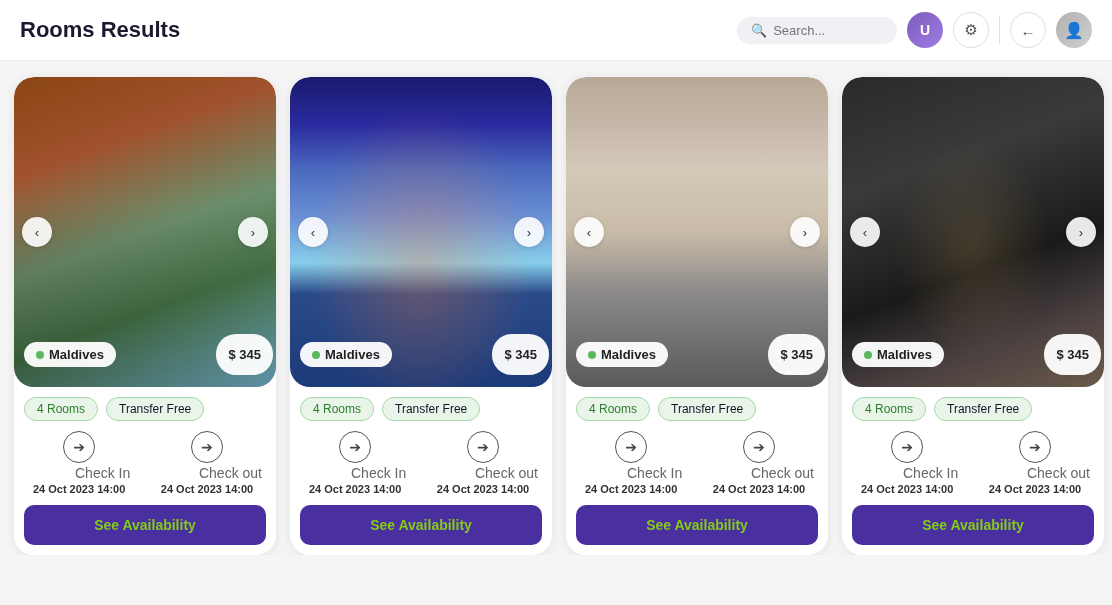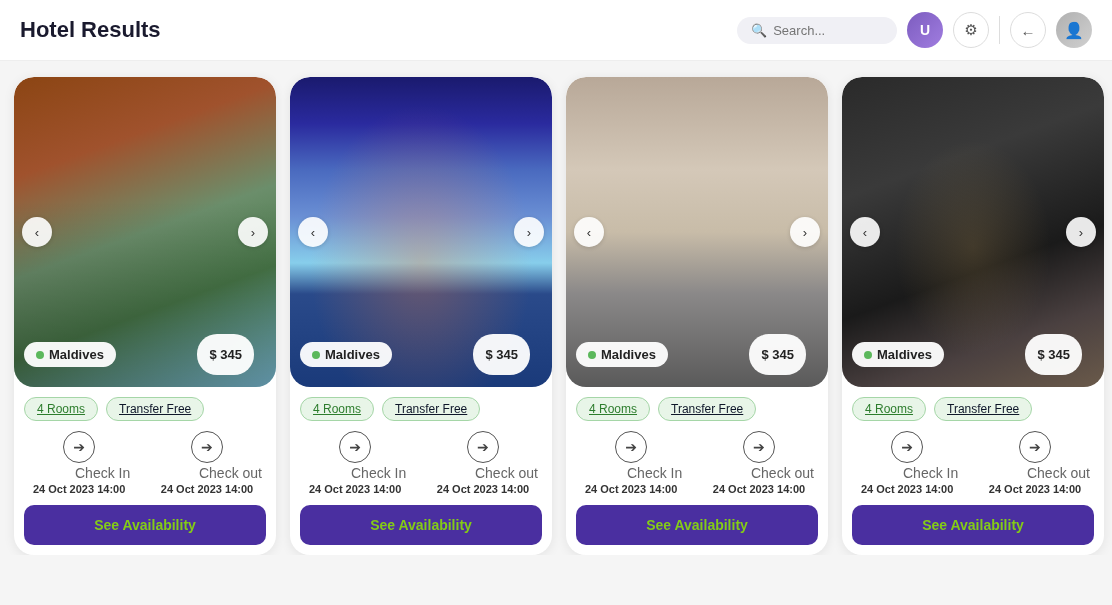--- a/index.html
+++ b/index.html
@@ -182,21 +182,21 @@
       box-shadow: 0 1px 4px rgba(0,0,0,0.15);
     }
 
     .nav-arrow.left { left: 8px; }
     .nav-arrow.right { right: 8px; }
 
     .card-badges {
       position: absolute;
       bottom: 12px;
       left: 10px;
-      right: 22px;
+      right: 3px;
       display: flex;
       justify-content: space-between;
       align-items: center;
     }
 
     .badge-location {
       background: rgba(255,255,255,0.95);
       border-radius: 20px;
       padding: 5px 12px;
       display: flex;
@@ -227,21 +227,20 @@
       display: flex;
       gap: 8px;
       padding: 10px 10px 6px 10px;
     }
 
     .tag {
       border-radius: 14px;
       padding: 4px 12px;
       font-size: 12px;
       font-weight: 500;
-      text-decoration: underline;
     }
 
     .tag-rooms {
       background: #e8f5e8;
       color: #2d7d2d;
       border: 1px solid #a5d6a7;
     }
 
     .tag-transfer {
       background: #e8f5e8;
@@ -298,21 +297,21 @@
       font-weight: 600;
       cursor: pointer;
       text-align: center;
       width: calc(100% - 20px);
     }
   </style>
 </head>
 <body>
 
 <div class="header">
-  <h1 class="header-title">Hotel Results</h1>
+  <h1 class="header-title">Rooms Results</h1>
   <div class="header-right">
     <div class="search-bar">
       <span style="font-size:13px;color:#888;">🔍</span>
       <input type="text" placeholder="Search..." style="">
     </div>
     <div class="avatar">U</div>
     <div class="filter-btn">
       <span>⚙</span>
     </div>
     <div class="divider-v"></div>

